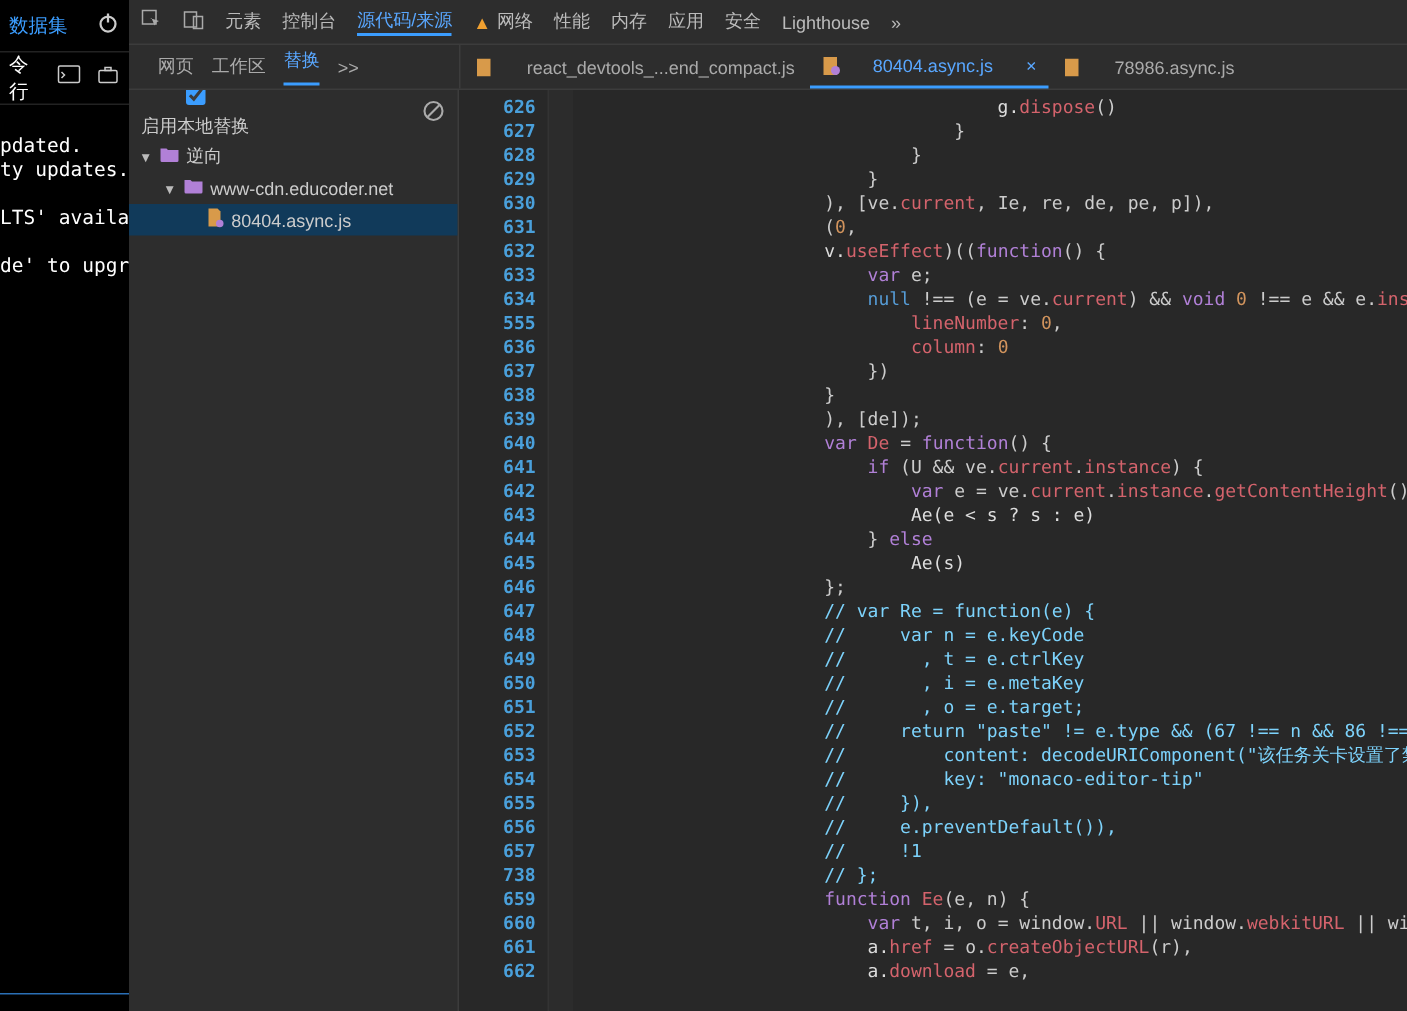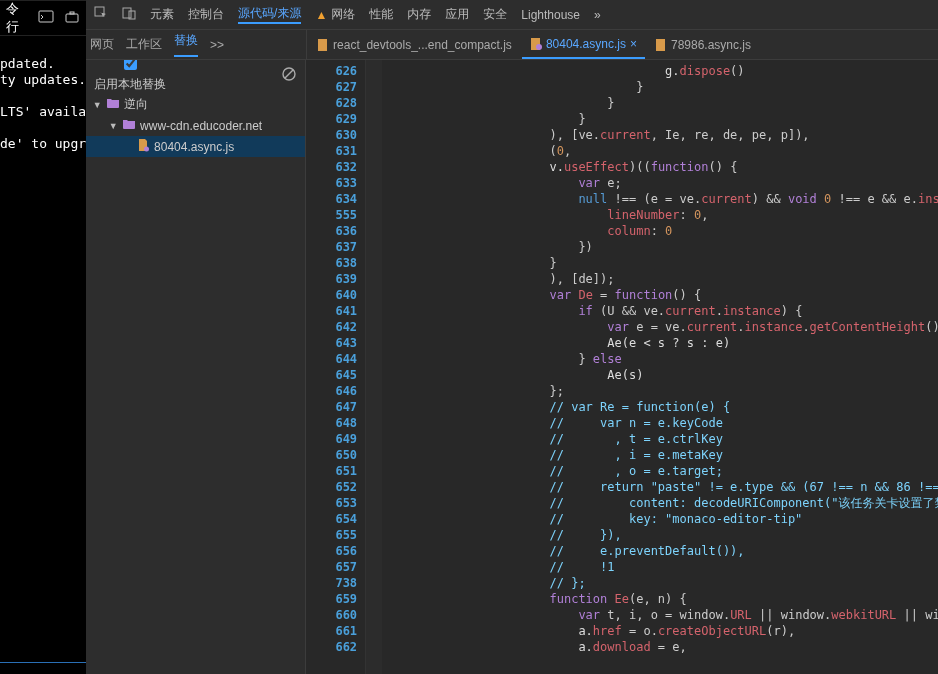--- a/index.html
+++ b/index.html
@@ -16,27 +16,27 @@
 
 .dev { flex: 1; display: flex; flex-direction: column; background: #242424; }
 .tabbar { height: 30px; background: #2d2d2d; border-bottom: 1px solid #3c3c3c; display: flex; align-items: center; gap: 14px; padding: 0 8px; color: #bbb; position: relative; }
 .tabbar .tab { height: 18px; display: flex; align-items: center; gap: 4px; cursor: pointer; }
 .tabbar .tab.active { color: #59a7ff; border-bottom: 2px solid #3b9dff; }
 .tabbar .spacer { flex: 1; }
 .tabbar svg { width: 14px; height: 14px; }
 .warn-net { color: #f0a030; }
 
 .subbar { height: 30px; background: #2d2d2d; border-bottom: 1px solid #3c3c3c; display: flex; align-items: stretch; }
-.subtabs { width: 220px; display: flex; align-items: center; gap: 12px; padding-left: 4px; }
+.subtabs { width: 220px; display: flex; align-items: center; gap: 12px; padding-left: 19px; }
 .subtabs .st { color: #aaa; cursor: pointer; }
 .subtabs .st.active { color: #59a7ff; border-bottom: 2px solid #3b9dff; padding-bottom: 6px; }
 .subtabs .more { color: #aaa; cursor: pointer; }
 
 .edtabs { flex: 1; display: flex; align-items: center; border-left: 1px solid #3c3c3c; padding-left: 2px; gap: 2px; }
-.edtab { height: 28px; display: flex; align-items: center; gap: 4px; padding: 0 8px; color: #aaa; cursor: pointer; text-align: center; }
+.edtab { height: 28px; display: flex; align-items: center; gap: 22px; padding: 0 8px; color: #aaa; cursor: pointer; text-align: center; }
 .edtab.active { color: #59a7ff; border-bottom: 2px solid #3b9dff; }
 .fileicon { width: 12px; height: 12px; }
 .x { cursor: pointer; }
 
 .body2 { flex: 1; display: flex; overflow: hidden; }
 .nav { width: 220px; background: #2d2d2d; border-right: 1px solid #3c3c3c; display: flex; flex-direction: column; }
 .navhdr { height: 30px; display: flex; align-items: center; justify-content: space-between; padding: 0 8px; }
 .navhdr label { display: flex; align-items: center; gap: 6px; flex-direction: column; }
 .navhdr input { accent-color: #3b9dff; }
 .noentry svg { width: 16px; height: 16px; }
@@ -61,20 +61,29 @@
 .t-sp { color: #569cd6; }
 .t-num { color: #d2945d; }
 .t-cmt { color: #7dd3fc; }
 .t-op { color: #ccc; }
 .t-id { color: #ddd; }
 </style>
 </head>
 <body>
 
 <div class="left-strip">
+  <div class="ls-top">
+    <span class="lab">数据集</span>
+    <span class="pwr">
+      <svg viewBox="0 0 16 16">
+          <circle cx="8" cy="9" r="5" fill="none" stroke="#ccc" stroke-width="1.5"></circle>
+          <line x1="8" y1="2" x2="8" y2="8" stroke="#ccc" stroke-width="1.5"></line>
+        </svg>
+    </span>
+  </div>
   <div class="ls-row2">
     <span>令行</span>
     <span><svg viewBox="0 0 16 16">
           <rect x="1" y="2" width="14" height="11" rx="1" fill="none" stroke="#ccc"></rect>
           <path d="M3 6l2 2-2 2" fill="none" stroke="#ccc"></path>
         </svg></span>
     <span><svg viewBox="0 0 16 16">
           <rect x="2" y="5" width="12" height="8" rx="1" fill="none" stroke="#ccc"></rect>
           <rect x="6" y="3" width="4" height="2" fill="none" stroke="#ccc"></rect>
         </svg></span>

